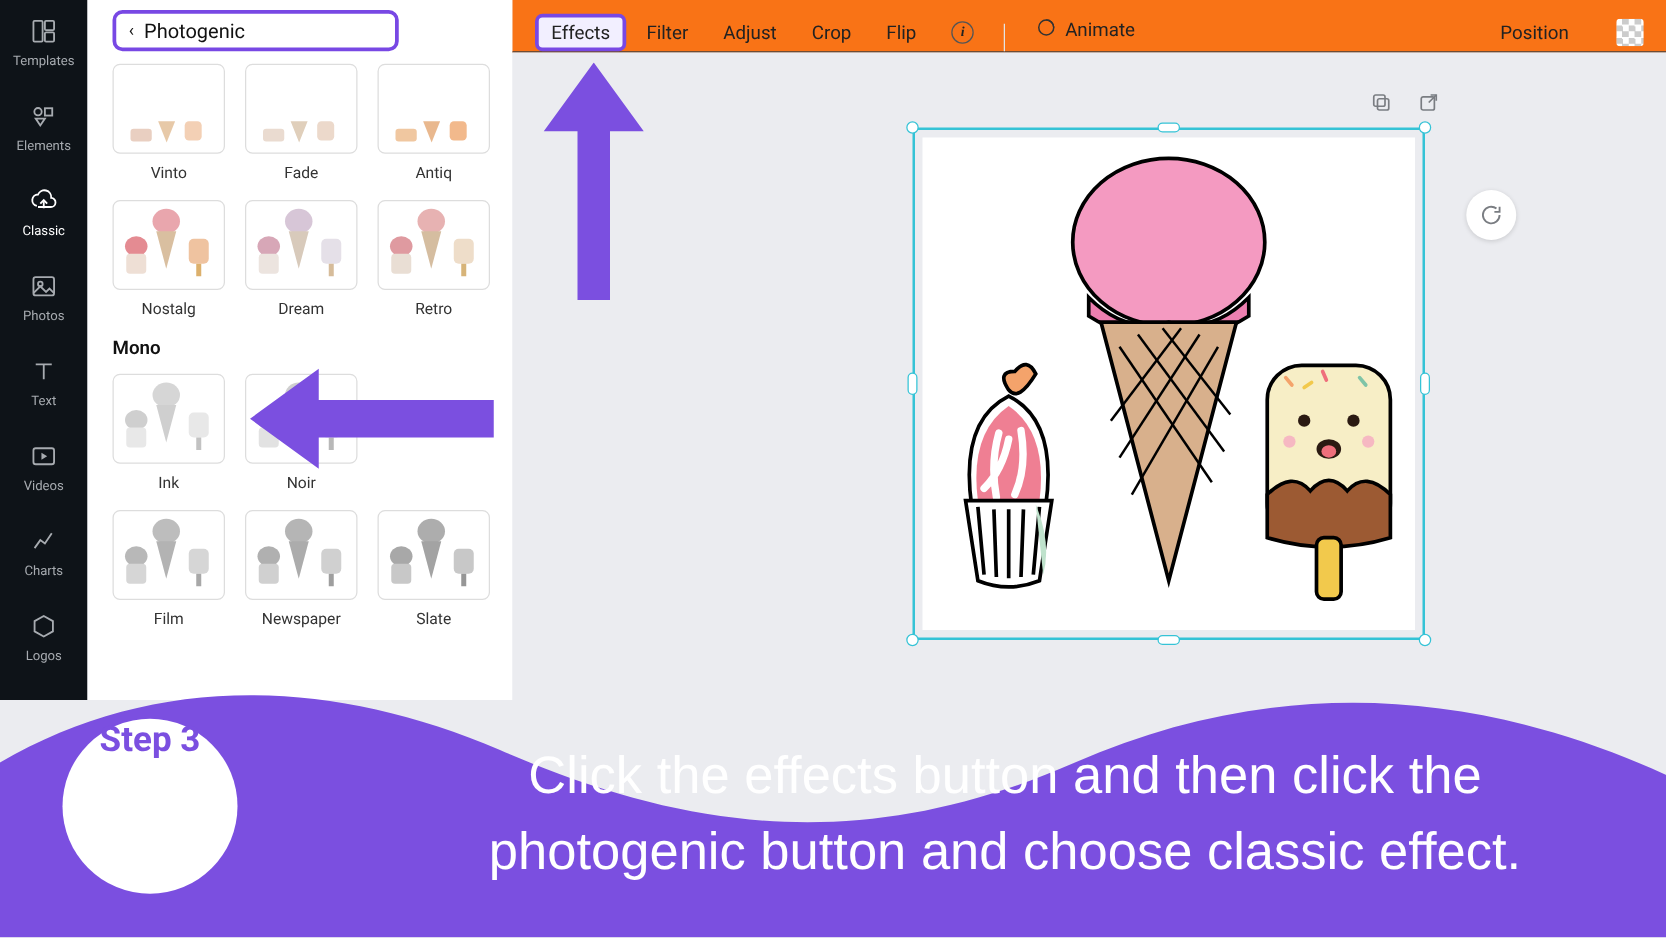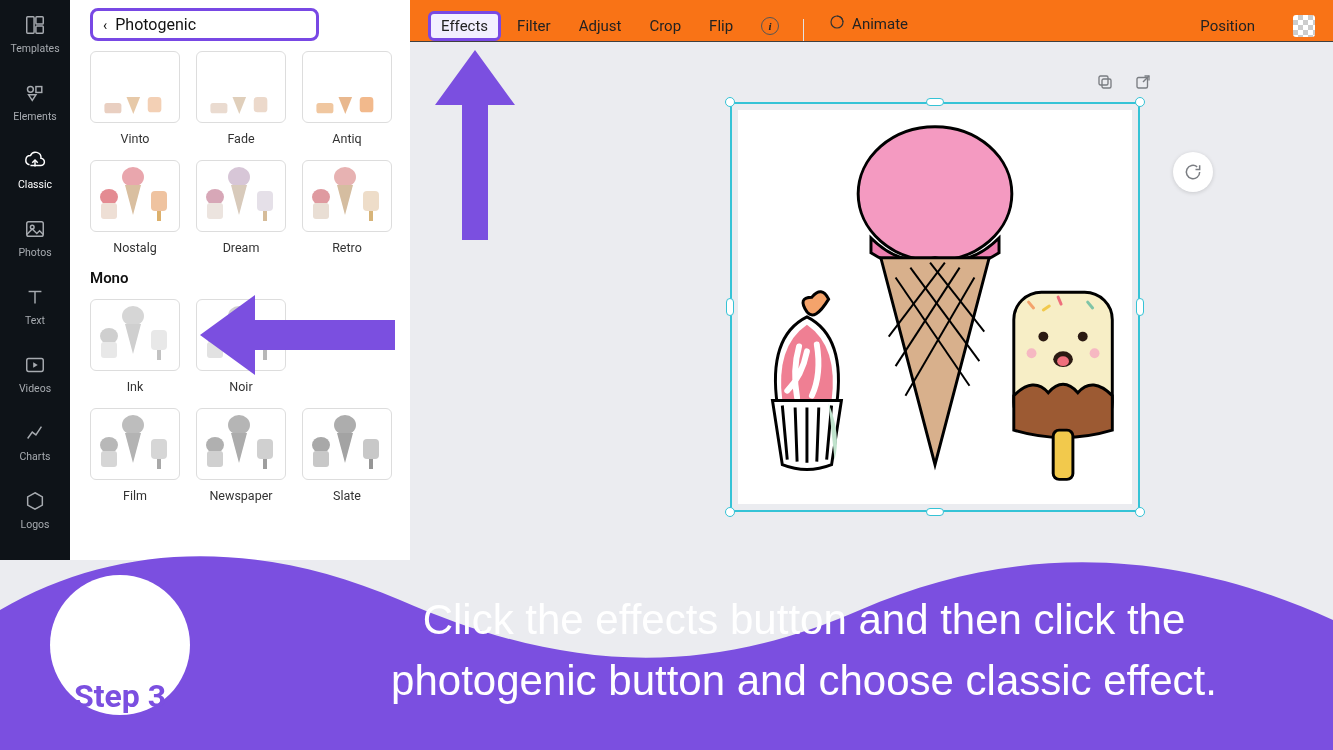--- a/index.html
+++ b/index.html
@@ -60,21 +60,21 @@
 
   .art { position:absolute; inset:8px; background:#fff; }
 
   
   .arrow-up { position:absolute; left:430px; top:50px; color:#7b4fe0; }
   .arrow-left { position:absolute; left:200px; top:290px; color:#7b4fe0; }
 
   
   .wave-wrap { position:absolute; left:0; right:0; bottom:0; height:220px; }
   .wave { position:absolute; inset:0; }
-  .step-badge { position:absolute; left:50px; top:45px; width:140px; height:140px; border-radius:50%; background:#fff; display:flex; align-items:flex-end; justify-content:center; font-size:32px; font-weight:700; color:#7b4fe0; font-family:"Comic Sans MS","Comic Sans",cursive,sans-serif; }
+  .step-badge { position:absolute; left:50px; top:45px; width:140px; height:140px; border-radius:50%; background:#fff; display:flex; align-items:flex-start; justify-content:center; font-size:28px; font-weight:700; color:#7b4fe0; font-family:"Comic Sans MS","Comic Sans",cursive,sans-serif; }
   .caption { position:absolute; left:315px; right:40px; top:60px; color:#fff; font-size:42px; line-height:1.45; font-family:"Comic Sans MS","Comic Sans",cursive,sans-serif; text-align:center; }
 </style>
 </head>
 <body>
 <div class="app">
 
 <div class="rail">
   <div class="rail-item">
     <span class="rail-icon">
           <svg viewBox="0 0 24 24">

